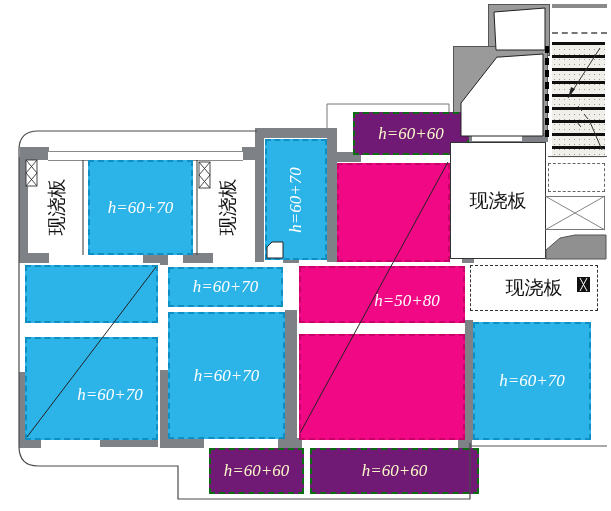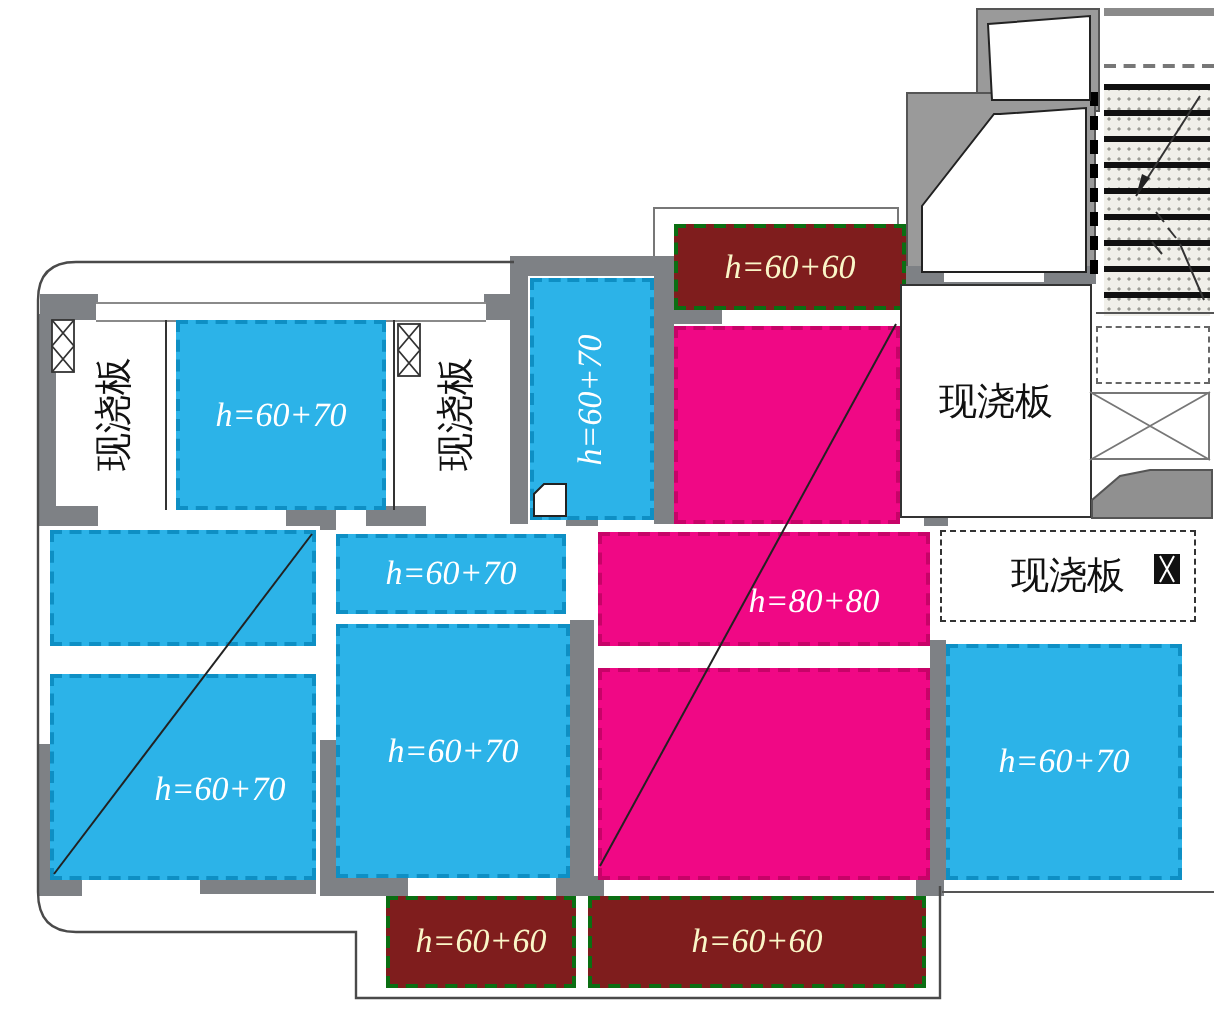--- a/index.html
+++ b/index.html
@@ -2,21 +2,21 @@
 <html><head>
 <meta charset="utf-8">
 <style>
   html,body{margin:0;padding:0;background:#ffffff;}
   #canvas{position:relative;width:611px;height:511px;background:#ffffff;overflow:hidden;
           font-family:"Liberation Sans",sans-serif;}
   .wall{position:absolute;background:#7E8185;}
   .slab{position:absolute;display:flex;align-items:center;justify-content:center;box-sizing:border-box;}
   .slab.blue{background:#2CB3E8;border:2px dashed #0E8FC4;}
   .slab.pinkp{background:#F00885;border:2px dashed #C70368;}
-  .slab.green{background:#7f1d1d;border:2px dashed #0B6E12;}
+  .slab.green{background:#701a75;border:2px dashed #0B6E12;margin-left:16px;}
   .slab.whitebox{background:#ffffff;border:1.5px solid #333;}
   .slab.whitebox.dash{border:1.5px dashed #333;}
   .slab-label{font:italic 17px "Liberation Serif","DejaVu Serif",serif;color:#ffffff;white-space:nowrap;}
   .green .slab-label{color:#FAF6C8;}
   .room-label{font:19px "DejaVu Sans","Liberation Sans",sans-serif;color:#111;white-space:nowrap;}
   .vlabel{position:absolute;display:flex;align-items:center;justify-content:center;transform:rotate(-90deg);}
   .thinstrip{position:absolute;background:#fff;border-top:1px solid #8a8a8a;border-bottom:1px solid #8a8a8a;}
   .graybox{position:absolute;background:#9A9A9A;border:1px solid #555;box-sizing:border-box;}
   .stair{position:absolute;left:552px;top:42px;width:53px;height:116px;
     background-image:
@@ -77,21 +77,21 @@
   </div>
 
   <div class="slab green" style="left:337px;top:112px;width:116px;height:43px;">
     <span class="slab-label">h=60+60</span>
   </div>
 
   <div style="position:absolute;left:299px;top:158px;width:166px;height:282px;">
     <div class="slab pinkp" style="left:38px;top:5px;width:113px;height:99px;"></div>
     <div class="slab pinkp" style="left:0px;top:108px;width:166px;height:57px;"></div>
     <div class="slab pinkp" style="left:0px;top:176px;width:166px;height:106px;"></div>
-    <div class="slab-label" style="position:absolute;left:58px;top:133px;width:100px;text-align:center;">h=80+80</div>
+    <div class="slab-label" style="position:absolute;left:58px;top:133px;width:100px;text-align:center;">h=50+80</div>
   </div>
 
   <div class="slab blue" style="left:168px;top:267px;width:115px;height:40px;">
     <span class="slab-label">h=60+70</span>
   </div>
 
   <div class="slab blue" style="left:168px;top:312px;width:117px;height:127px;">
     <span class="slab-label">h=60+70</span>
   </div>
 

